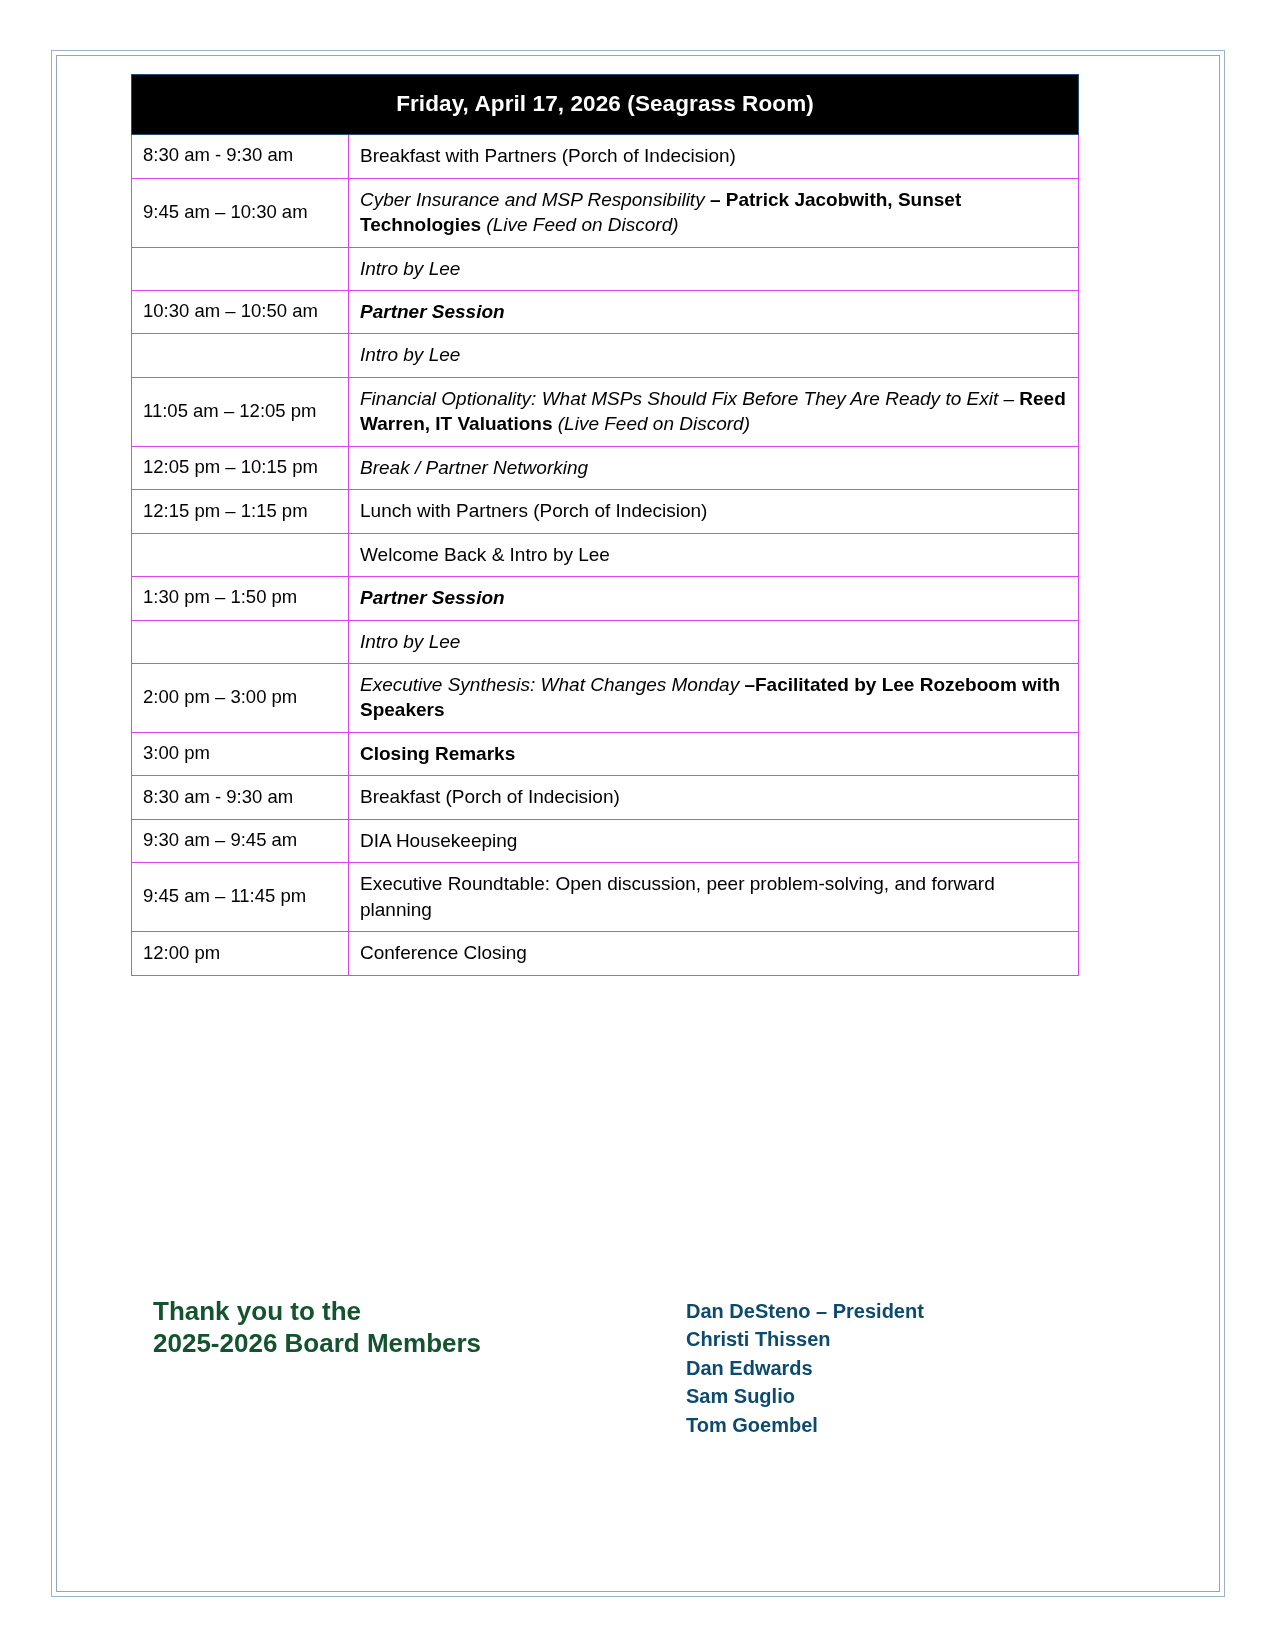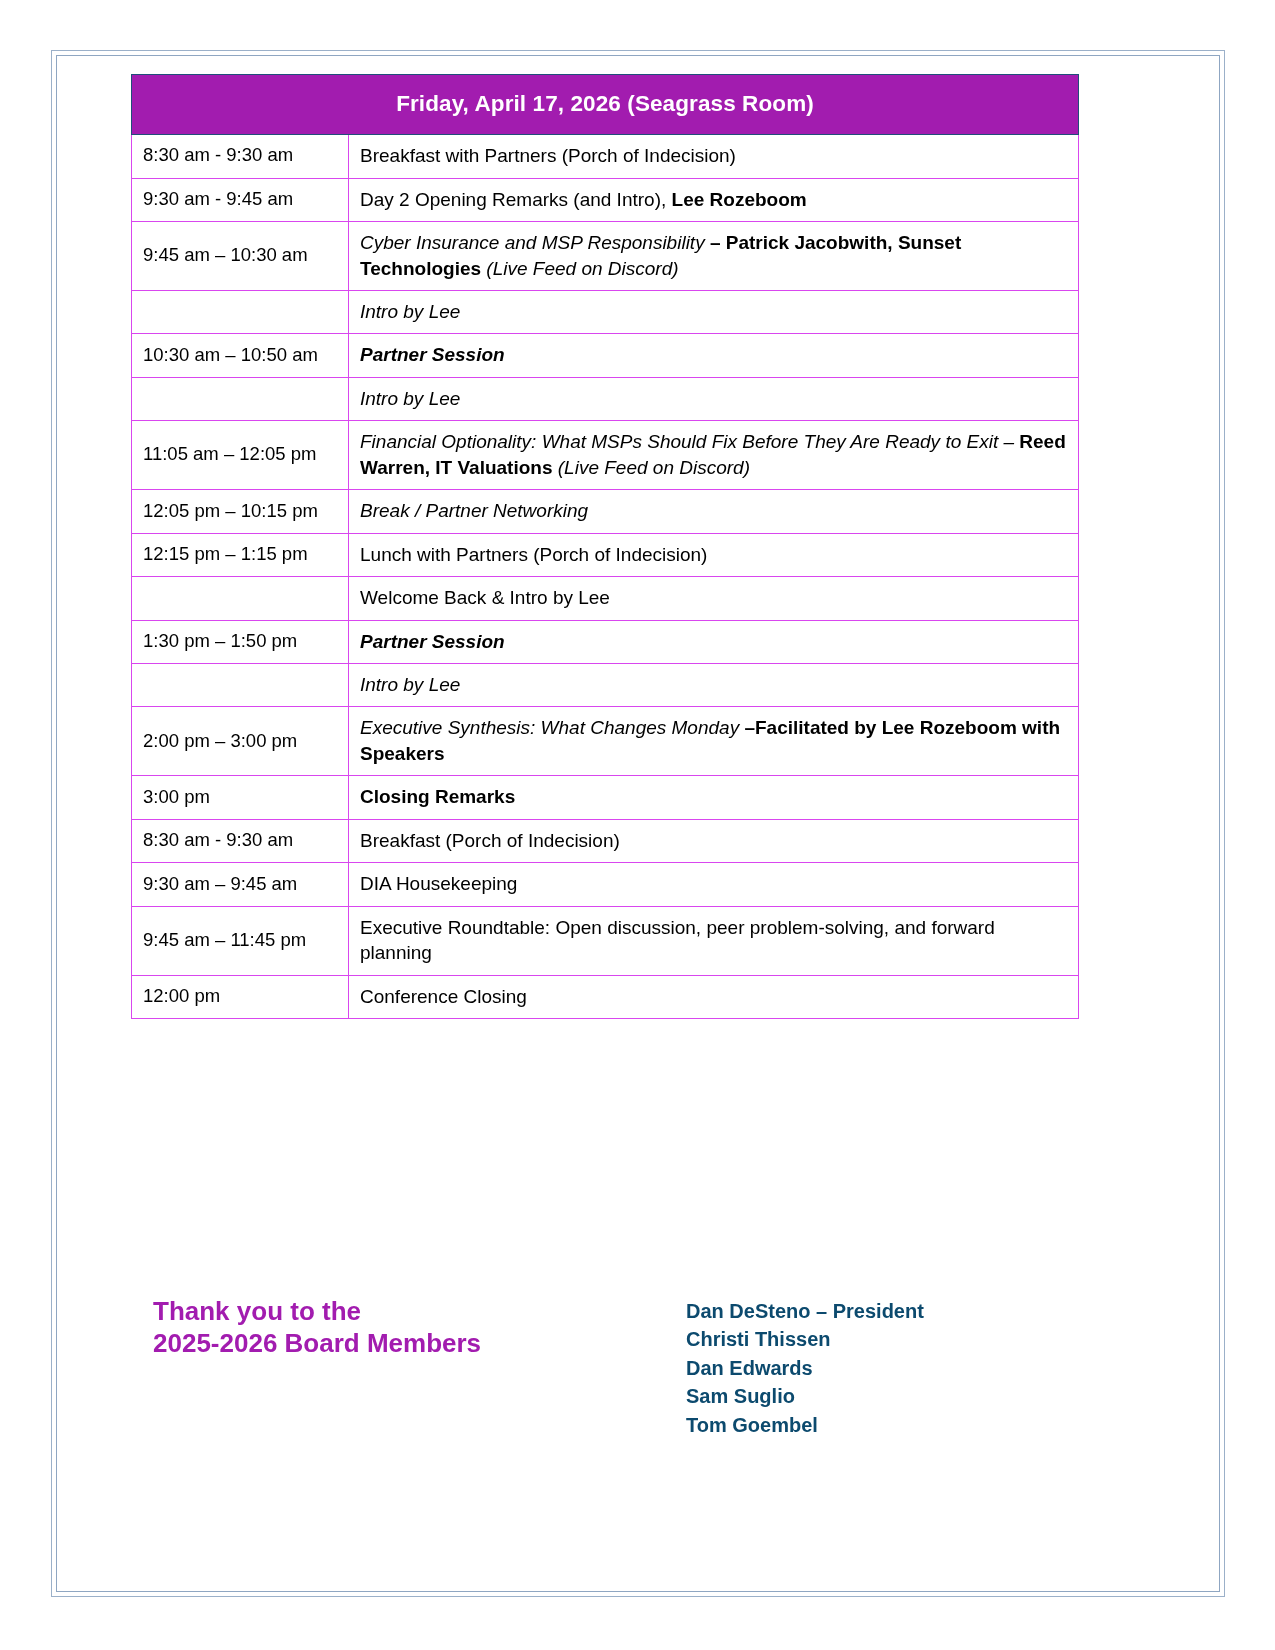--- a/index.html
+++ b/index.html
@@ -63,21 +63,21 @@
   }
 
   td.time {
     white-space: nowrap;
     font-size: 18.5px;
   }
   td.desc { font-size: 19px; }
 
   
   tr.section-row td {
-    background: #a21caf;
+    background: #000000;
     color: #ffffff;
     text-align: center;
     font-weight: bold;
     font-size: 22.5px;
     padding: 14px 8px 15px 8px;
     border: 1px solid #204E79;
     letter-spacing: 0.1px;
     margin-left: 27px;
   }
 
@@ -89,21 +89,21 @@
   .footer {
     position: absolute;
     left: 131px;
     top: 1295px;
     width: 947px;
     display: flex;
     align-items: flex-start;
   }
   .footer-thanks {
     width: 555px;
-    color: #a21caf;
+    color: #14532d;
     font-weight: bold;
     font-size: 26px;
     line-height: 1.24;
     padding-left: 22px;
     box-sizing: border-box;
   }
   .footer-members {
     color: #0c4a6e;
     font-weight: bold;
     font-size: 20px;
@@ -130,24 +130,20 @@
 
       <tr class="section-row">
         <td colspan="2">Friday, April 17, 2026 (Seagrass Room)</td>
       </tr>
 
       <tr>
         <td class="time">8:30 am - 9:30 am</td>
         <td class="desc">Breakfast with Partners (Porch of Indecision)</td>
       </tr>
 
-      <tr>
-        <td class="time">9:30 am - 9:45 am</td>
-        <td class="desc">Day 2 Opening Remarks (and Intro), <span class="b">Lee Rozeboom</span></td>
-      </tr>
 
       <tr>
         <td class="time">9:45 am – 10:30 am</td>
         <td class="desc"><span class="i">Cyber Insurance and MSP Responsibility</span> <span class="b">–&nbsp;Patrick Jacobwith, Sunset Technologies</span> <span class="i">(Live Feed on Discord)</span></td>
       </tr>
 
       <tr>
         <td class="time"></td>
         <td class="desc"><span class="i">Intro by Lee</span></td>
       </tr>

